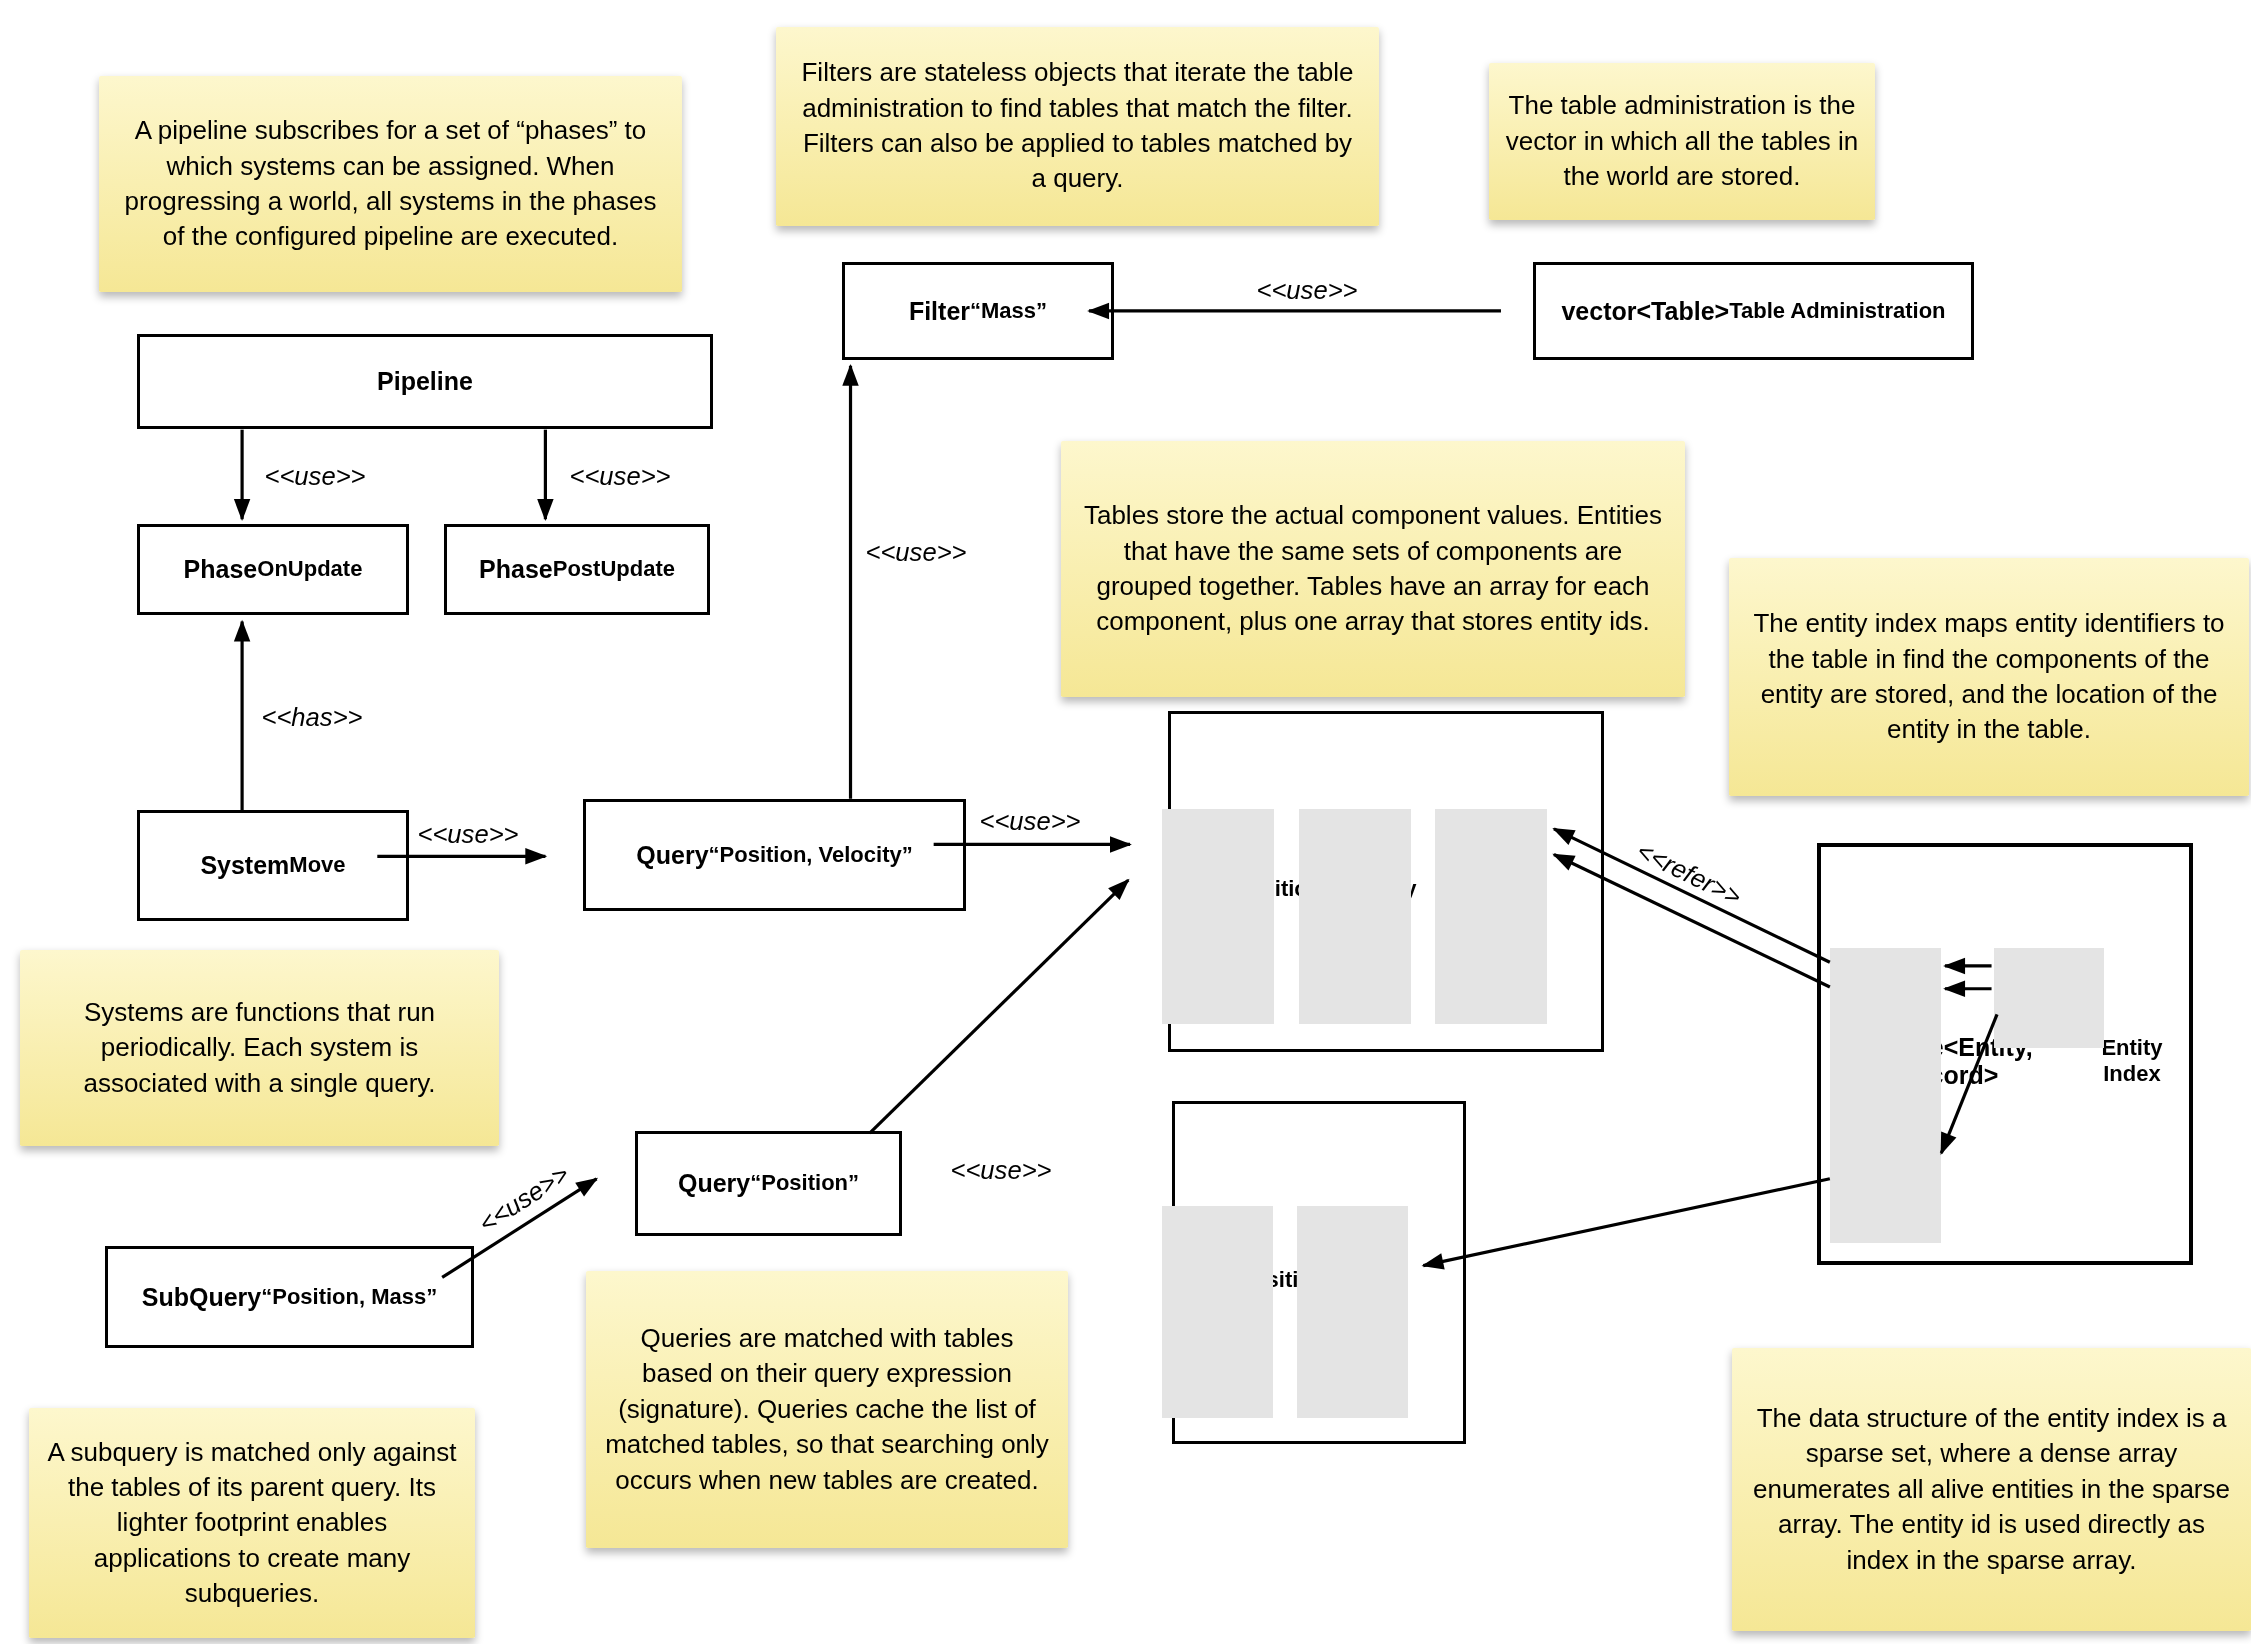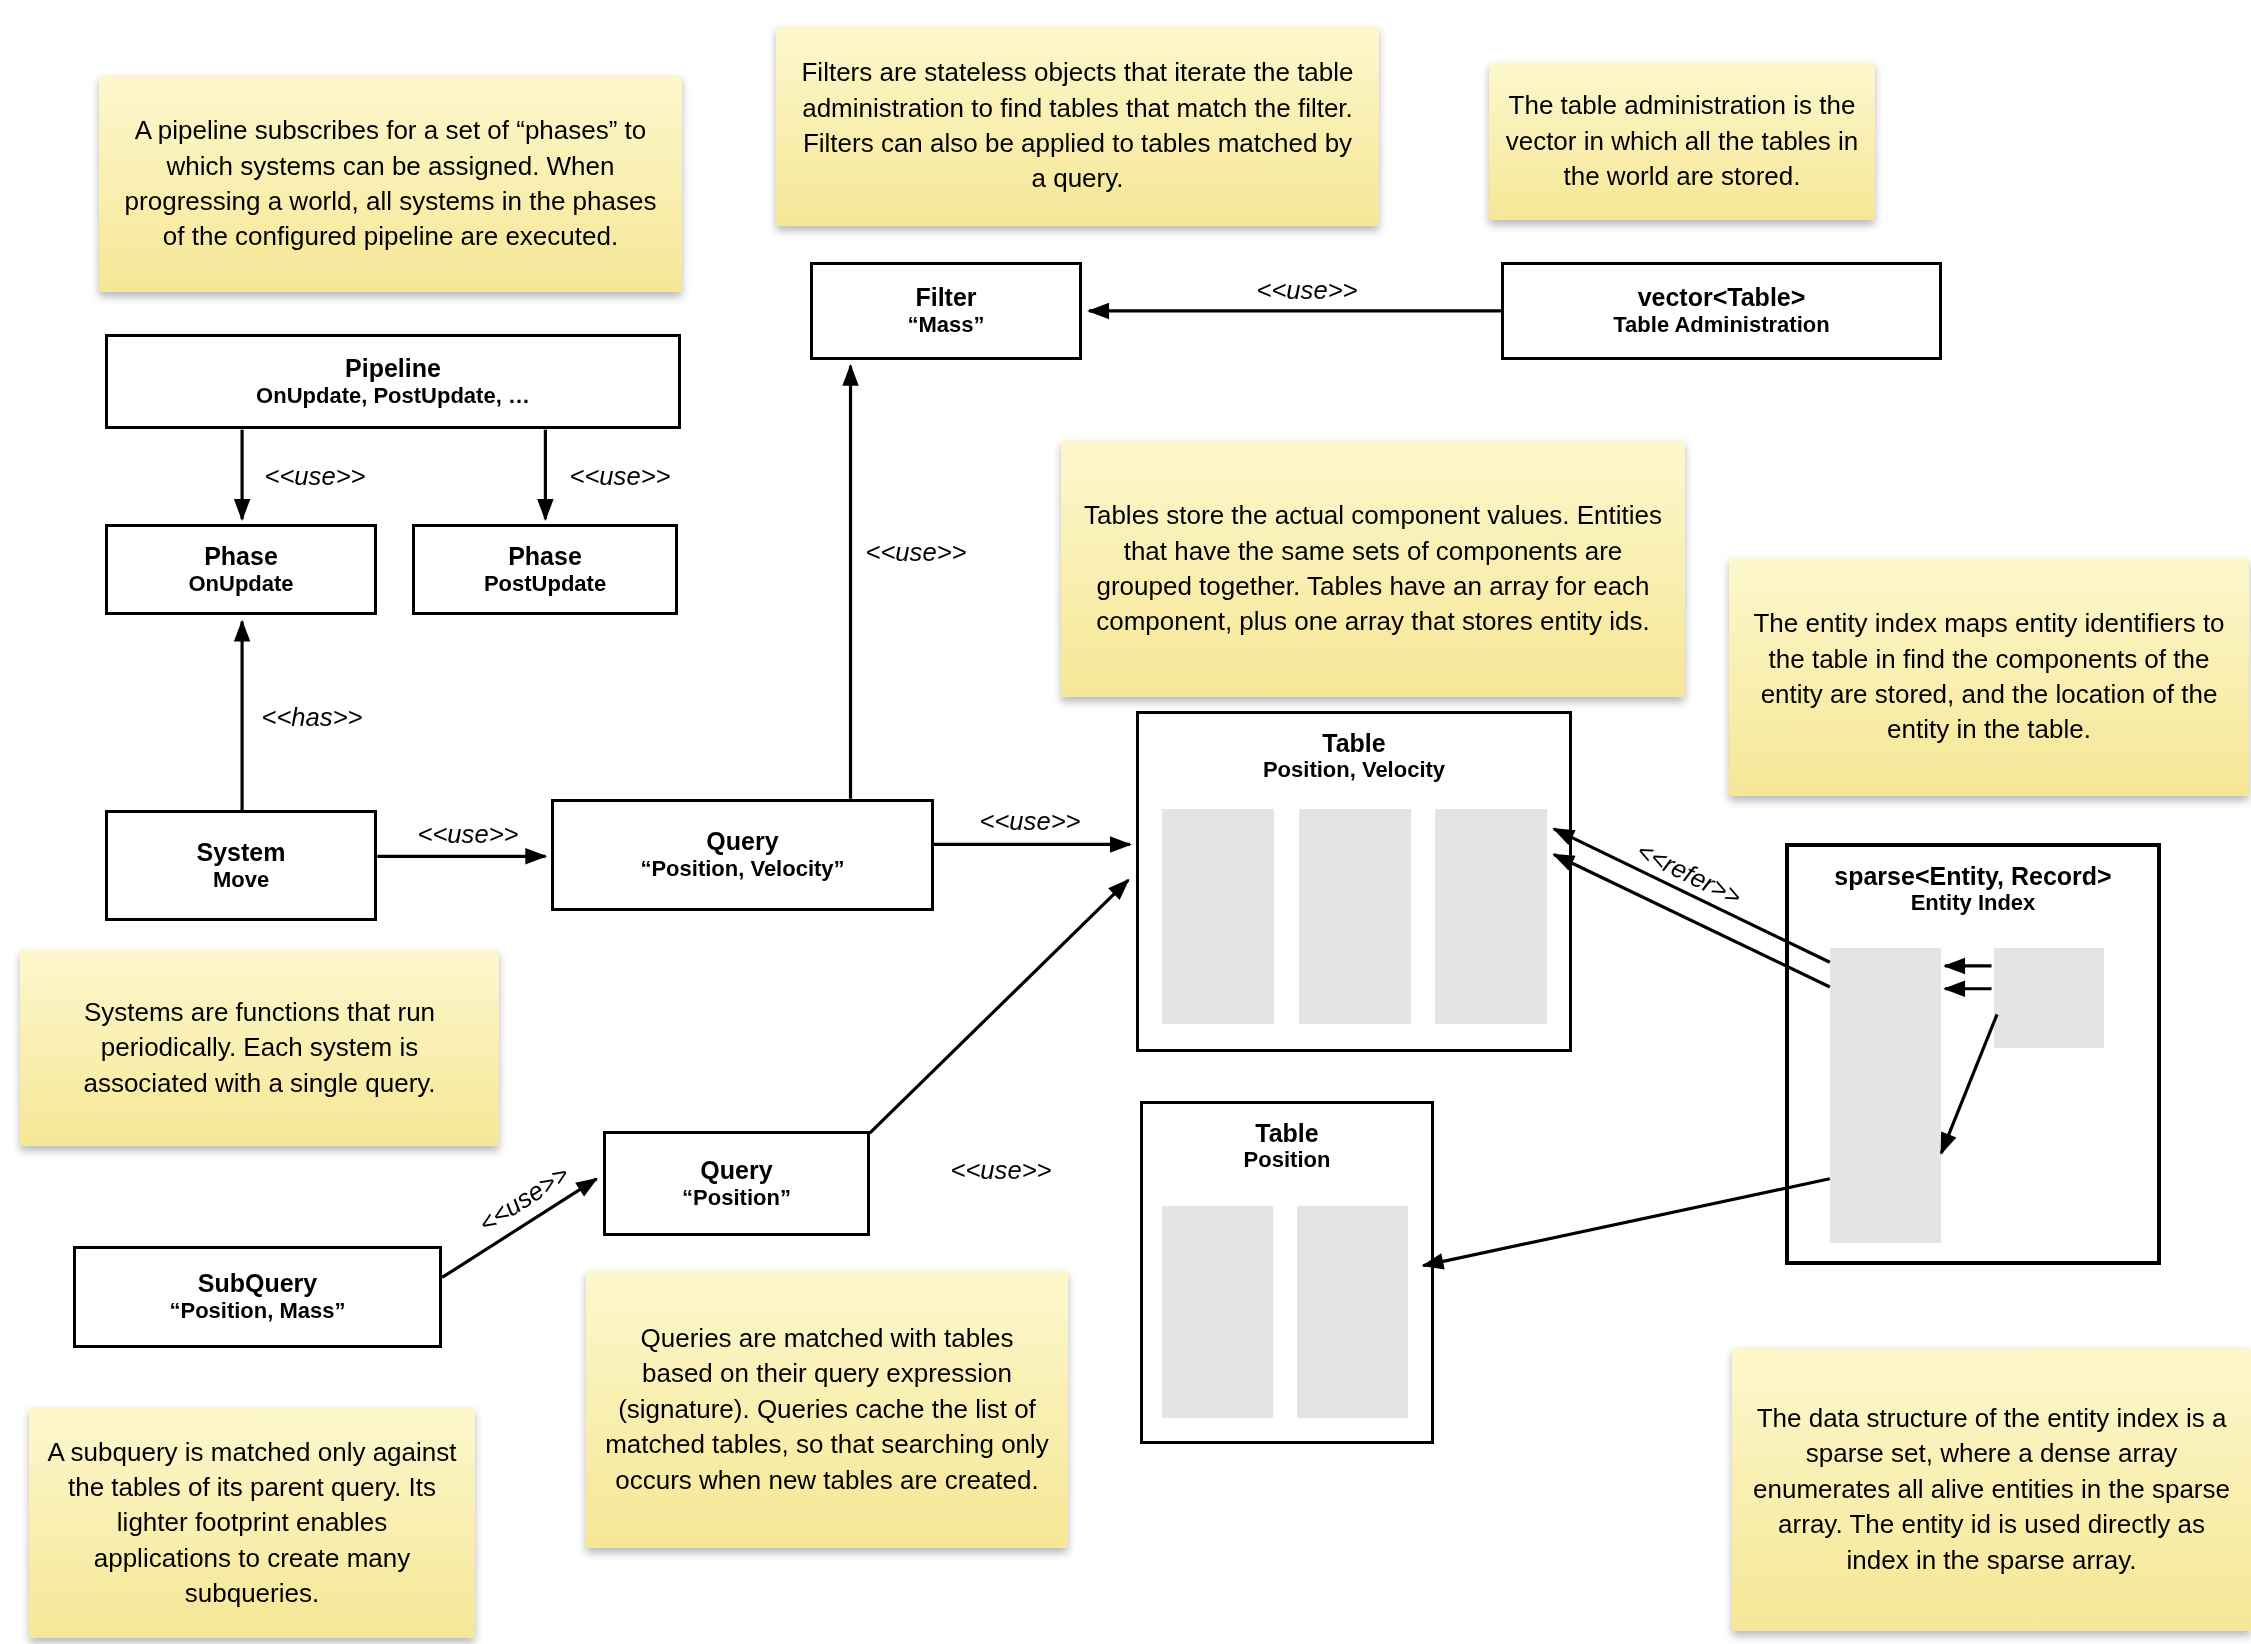--- a/index.html
+++ b/index.html
@@ -19,22 +19,22 @@
     background:linear-gradient(180deg,var(--note-bg-top) 0%,var(--note-bg-bottom) 100%);
     box-shadow:0 4.6px 8.2px rgba(0,0,0,0.28);
     border-radius:1.8px;
     display:flex;align-items:center;justify-content:center;
     text-align:center;
     font-size:26px;line-height:1.36;
     padding:12.8px 16.4px;box-sizing:border-box;
   }
   .box{
     position:absolute;background:#fff;border:3.7px solid var(--box-border);
-    display:flex;flex-direction:column;align-items:center;justify-content:center;
-    text-align:center;box-sizing:border-box;
+    display:flex;flex-direction:row;align-items:center;justify-content:center;
+    text-align:center;box-sizing:border-box;margin-left:32px;
   }
   .box .stereo{font-weight:bold;font-size:25px;line-height:1.15;}
   .box .bname{font-weight:bold;font-size:22px;line-height:1.2;}
   .bigbox{justify-content:flex-start;padding-top:14.6px;}
   .array{position:absolute;background:var(--array-fill);}
   .edge-label{
     position:absolute;font-size:25.6px;font-style:italic;
     transform:translate(-50%,-50%);white-space:nowrap;z-index:11;
   }
   #arrows{position:absolute;left:0;top:0;z-index:10;pointer-events:none;}
@@ -66,21 +66,20 @@
   </div>
 <div class="note" style="left:29px;top:1408px;width:446px;height:230px;">
     <span>A subquery is matched only against the tables of its parent query. Its lighter footprint enables applications to create many subqueries.</span>
   </div>
 <div class="note" style="left:1732px;top:1348px;width:519px;height:283px;">
     <span>The data structure of the entity index is a sparse set, where a dense array enumerates all alive entities in the sparse array. The entity id is used directly as index in the sparse array.</span>
   </div>
 
 <div class="box" style="left:105px;top:334px;width:576px;height:95px;">
   <div class="stereo">Pipeline</div>
-  <div class="bname">OnUpdate, PostUpdate, …</div>
 </div>
 <div class="box" style="left:105px;top:524px;width:272px;height:91px;">
   <div class="stereo">Phase</div>
   <div class="bname">OnUpdate</div>
 </div>
 <div class="box" style="left:412px;top:524px;width:266px;height:91px;">
   <div class="stereo">Phase</div>
   <div class="bname">PostUpdate</div>
 </div>
 <div class="box" style="left:810px;top:262px;width:272px;height:98px;">

